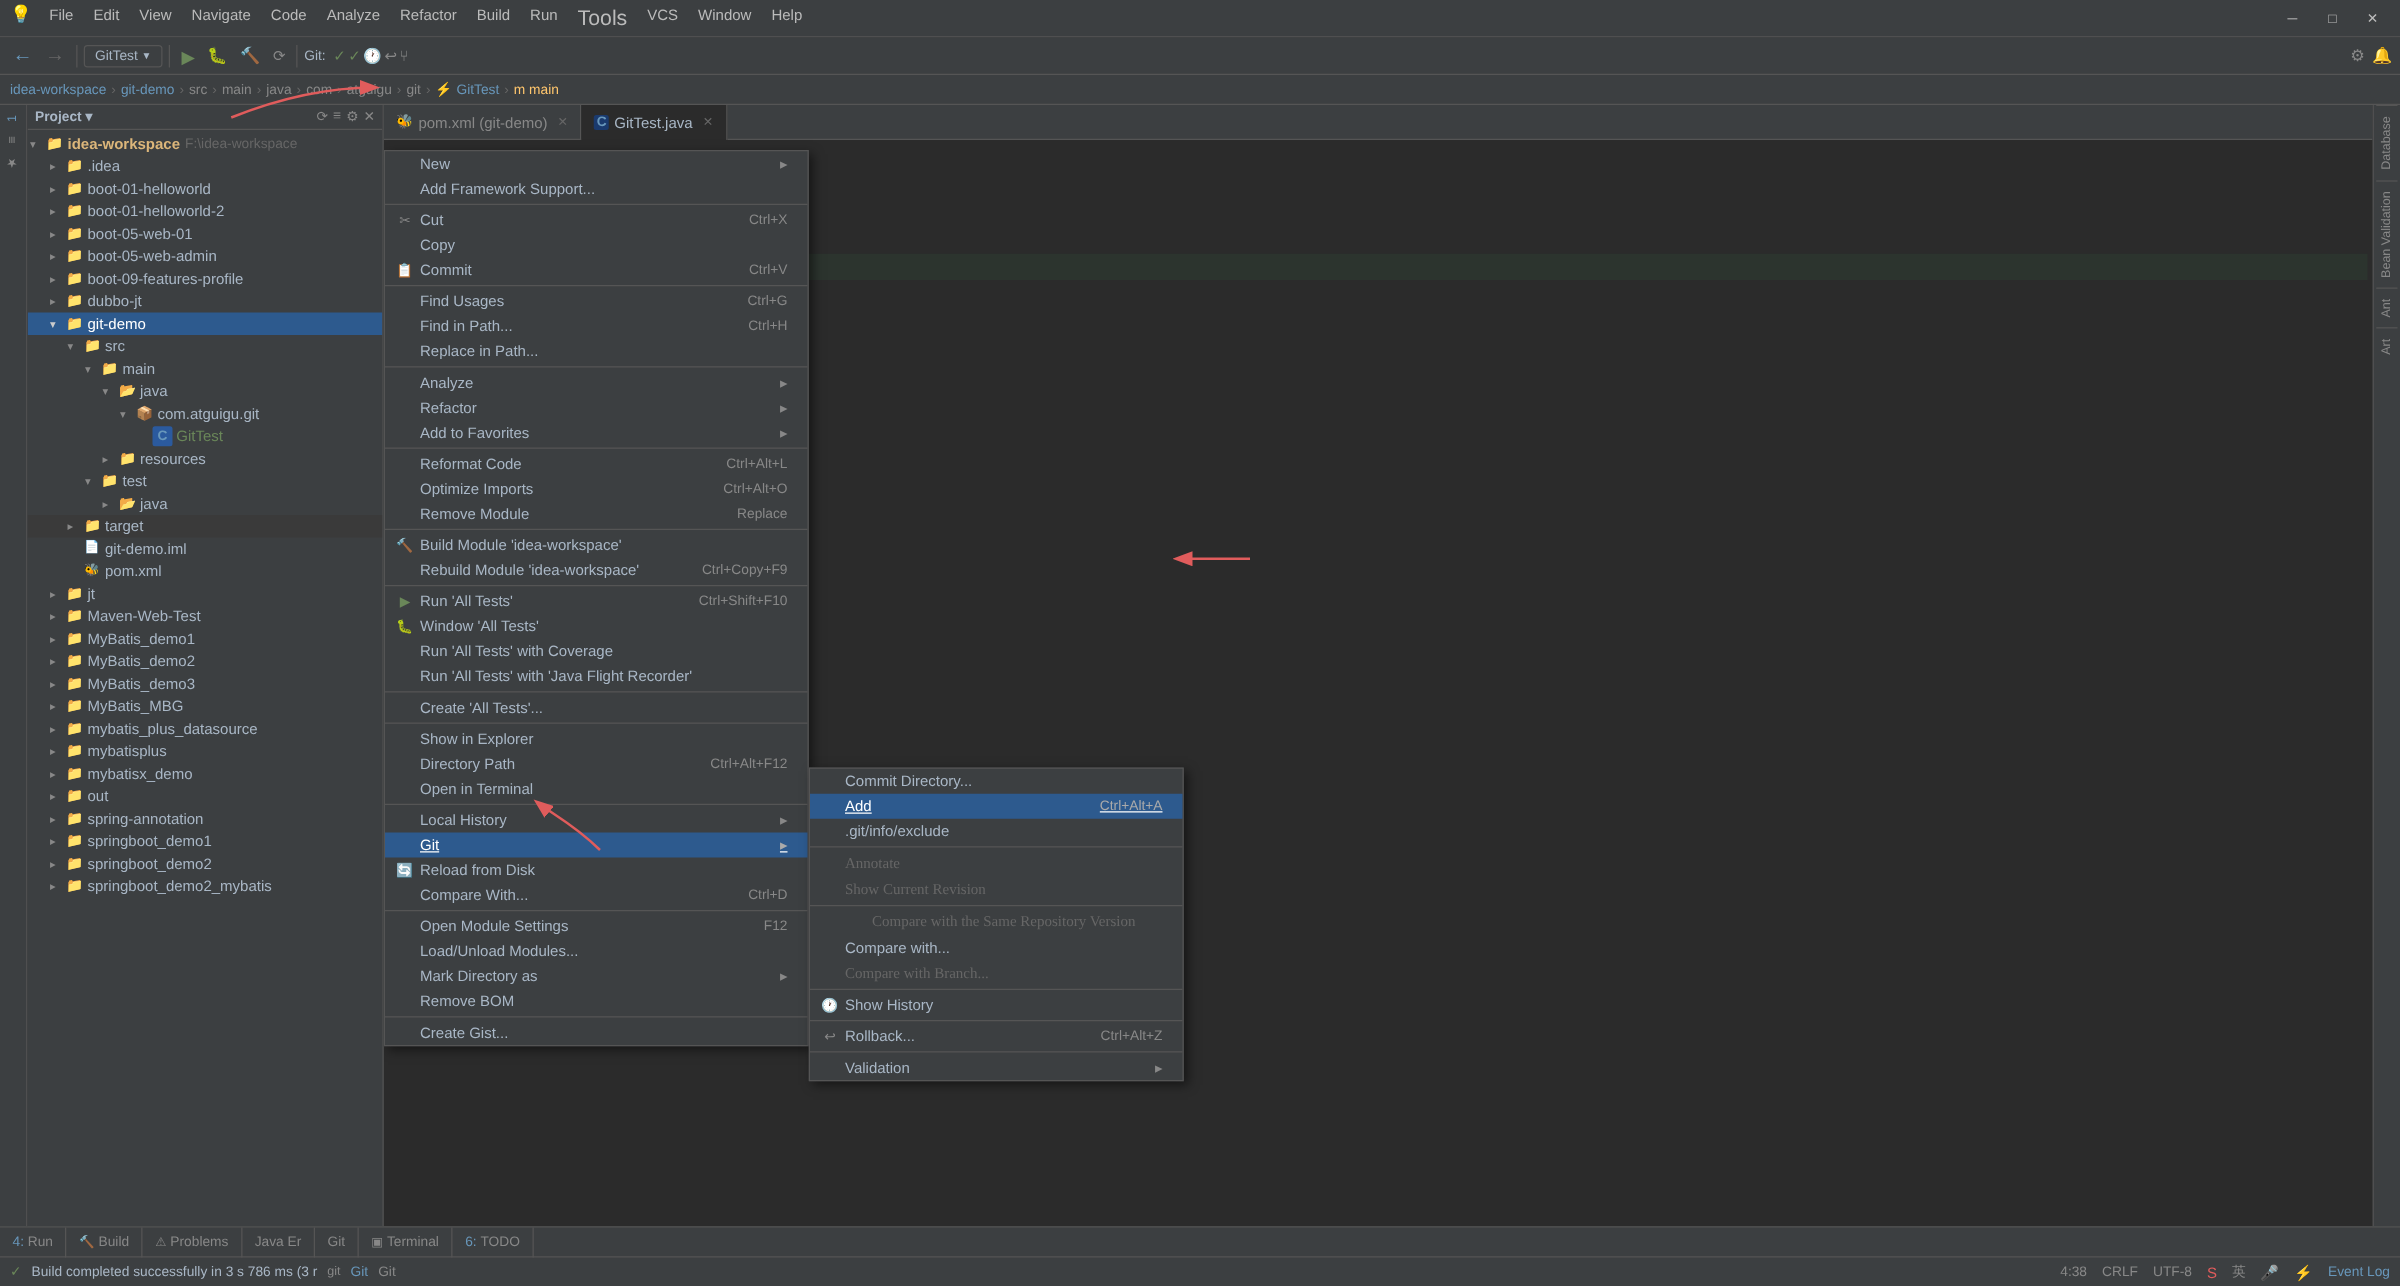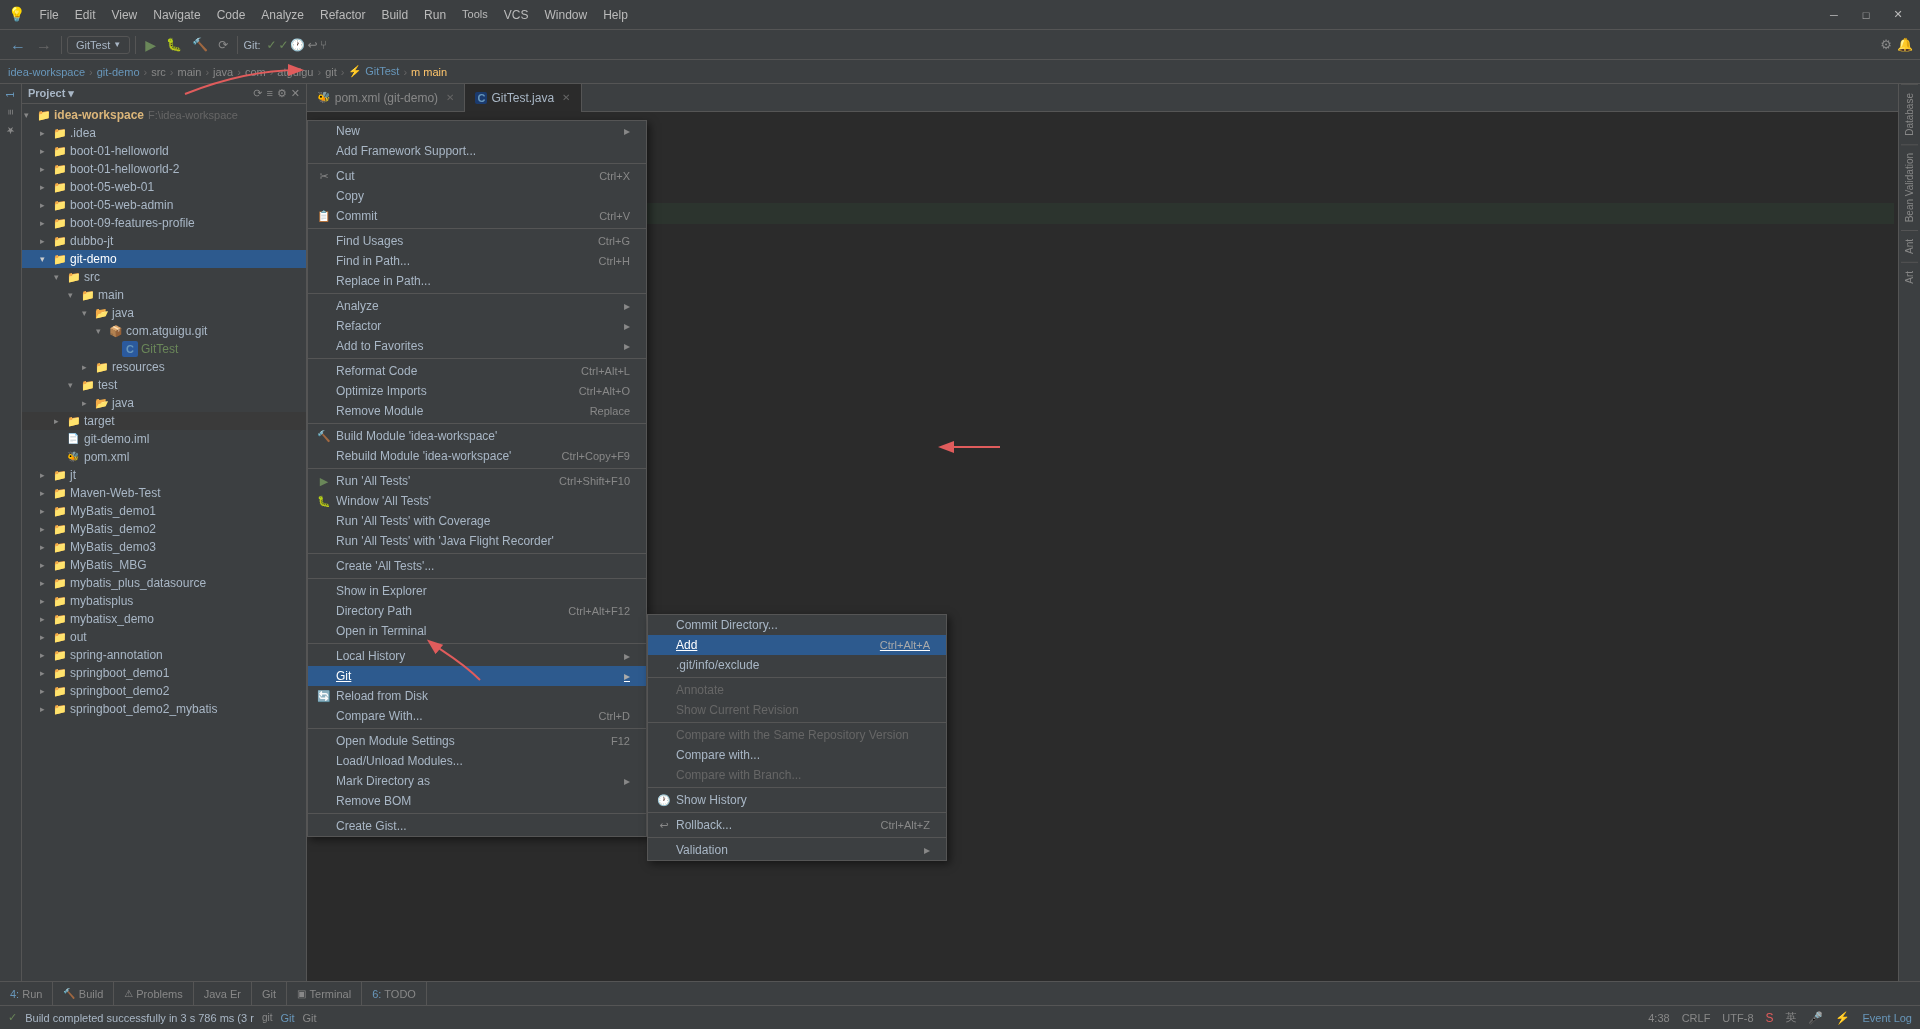--- a/index.html
+++ b/index.html
@@ -22,21 +22,21 @@
     #project-tree { flex: 1; overflow-y: auto; font-size: 12px; }
     .tree-item { display: flex; align-items: center; padding: 1px 0; cursor: pointer; white-space: nowrap; padding-left: 4px; }
     .tree-arrow { display: inline-block; width: 12px; color: #888; font-size: 9px; }
     .tree-icon { display: inline-block; width: 16px; height: 16px; margin-right: 2px; text-align: center; line-height: 16px; font-size: 11px; }
     .folder-icon { color: #dcb67a; }
 
     
     #context-menu { position: absolute; left: 290px; top: 88px; background: #3c3f41; border: 1px solid #555; box-shadow: 3px 3px 8px rgba(0,0,0,0.5); z-index: 100; min-width: 320px; font-size: 12px; }
     .ctx-item { display: flex; align-items: center; justify-content: space-between; padding: 3px 16px 3px 8px; cursor: pointer; color: #a9b7c6; }
     .ctx-item.highlighted { background: #2d5a8e; color: white; text-decoration: underline; }
-    .ctx-item.disabled { color: #666; cursor: default; }
+    .ctx-item.disabled { color: #666; cursor: default; font-family: Liberation Serif, serif; }
     .ctx-item .label { flex: 1; }
     .ctx-item .shortcut { color: #888; font-size: 11px; margin-left: 20px; }
     .ctx-item.highlighted .shortcut { color: #aaa; }
     .ctx-item .arrow { color: #888; margin-left: 8px; }
     .ctx-separator { height: 1px; background: #555; margin: 2px 0; }
     .ctx-item .icon { width: 16px; margin-right: 4px; text-align: center; font-size: 11px; color: #888; }
 
     
     #git-submenu { position: absolute; left: 930px; top: 620px; background: #3c3f41; border: 1px solid #555; box-shadow: 3px 3px 8px rgba(0,0,0,0.5); z-index: 101; min-width: 280px; font-size: 12px; }
     #tabs { display: flex; align-items: center; background: #3c3f41; border-bottom: 1px solid #555; height: 28px; }
@@ -73,21 +73,21 @@
     <span style="margin-right:6px; color:#e8552a; font-size:14px;">💡</span>
     <span class="" style="padding:2px 8px; color:#bbb; font-size:12px; cursor:pointer;">File</span>
     <span style="padding:2px 8px; color:#bbb; font-size:12px; cursor:pointer;">Edit</span>
     <span style="padding:2px 8px; color:#bbb; font-size:12px; cursor:pointer;">View</span>
     <span style="padding:2px 8px; color:#bbb; font-size:12px; cursor:pointer;">Navigate</span>
     <span style="padding:2px 8px; color:#bbb; font-size:12px; cursor:pointer;">Code</span>
     <span style="padding:2px 8px; color:#bbb; font-size:12px; cursor:pointer;">Analyze</span>
     <span style="padding:2px 8px; color:#bbb; font-size:12px; cursor:pointer;">Refactor</span>
     <span style="padding:2px 8px; color:#bbb; font-size:12px; cursor:pointer;">Build</span>
     <span style="padding:2px 8px; color:#bbb; font-size:12px; cursor:pointer;">Run</span>
-    <span style="padding:2px 8px; color:#bbb; font-size:11px; cursor:pointer;">Tools</span>
+    <span style="padding:2px 8px; color:#bbb; font-size:17px; cursor:pointer;">Tools</span>
     <span style="padding:2px 8px; color:#bbb; font-size:12px; cursor:pointer;">VCS</span>
     <span style="padding:2px 8px; color:#bbb; font-size:12px; cursor:pointer;">Window</span>
     <span style="padding:2px 8px; color:#bbb; font-size:12px; cursor:pointer;">Help</span>
   </div>
   <div class="win-controls">
     <span style="width:28px;height:28px;display:flex;align-items:center;justify-content:center;cursor:pointer;color:#bbb;">─</span>
     <span style="width:28px;height:28px;display:flex;align-items:center;justify-content:center;cursor:pointer;color:#bbb;">□</span>
     <span style="width:28px;height:28px;display:flex;align-items:center;justify-content:center;cursor:pointer;color:#bbb;">✕</span>
   </div>
 </div>
@@ -606,21 +606,21 @@
       <div class="ctx-separator"></div>
       <div class="ctx-item disabled" style="color:#666;">
           <span class="icon"></span>
           <span class="label">Annotate</span>
         </div>
       <div class="ctx-item disabled" style="color:#666;">
           <span class="icon"></span>
           <span class="label">Show Current Revision</span>
         </div>
       <div class="ctx-separator"></div>
-      <div class="ctx-item disabled" style="color:#666;">
+      <div class="ctx-item disabled" style="color:#666;text-align:center;">
           <span class="icon"></span>
           <span class="label">Compare with the Same Repository Version</span>
         </div>
       <div class="ctx-item">
           <span class="icon"></span>
           <span class="label">Compare with...</span>
         </div>
       <div class="ctx-item disabled" style="color:#666;">
           <span class="icon"></span>
           <span class="label">Compare with Branch...</span>

